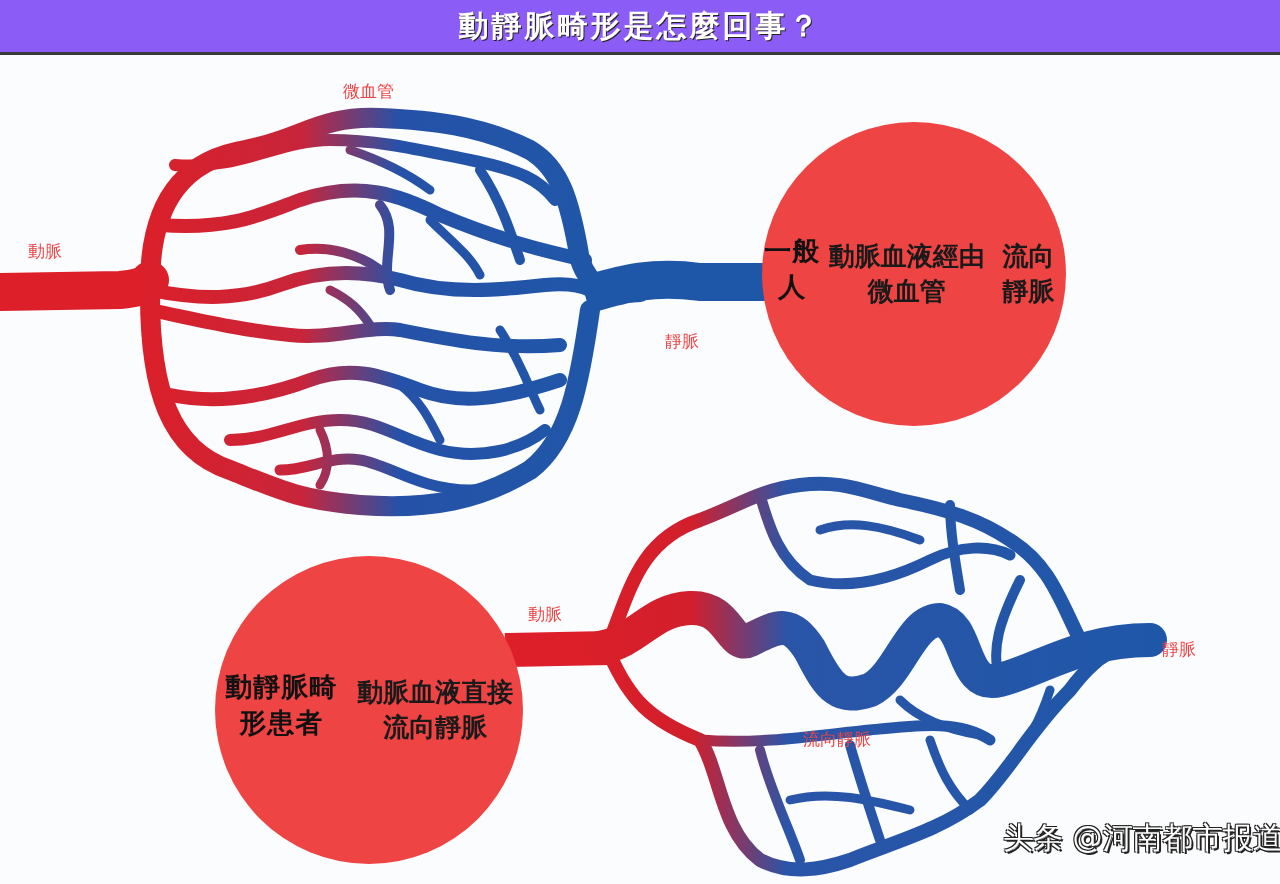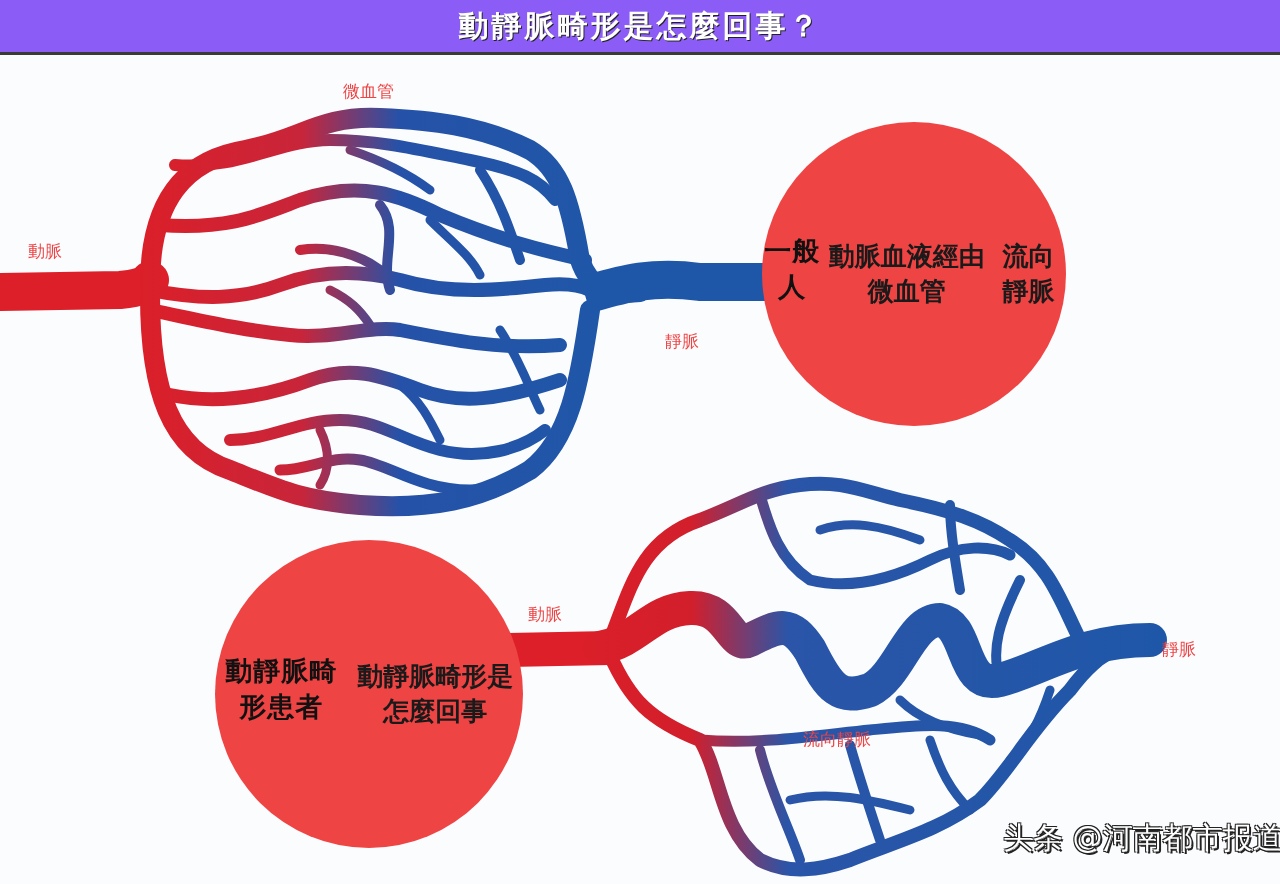--- a/index.html
+++ b/index.html
@@ -102,18 +102,18 @@
 <div class="label" style="left:528px; top:603px;">動脈</div>
 <div class="label" style="left:1162px; top:638px;">靜脈</div>
 <div class="label" style="left:803px; top:728px;">流向靜脈</div>
 
 <div class="circle" style="left:762px; top:122px; width:304px; height:304px;">
   <div class="head">一般人</div>
   <div class="line">動脈血液經由微血管</div>
   <div class="line">流向靜脈</div>
 </div>
 
-<div class="circle" style="left:215px; top:540px; width:308px; height:308px;">
+<div class="circle" style="left:215px; top:556px; width:308px; height:308px;">
   <div class="head">動靜脈畸形患者</div>
-  <div class="line">動靜脈畸形是怎麼回事</div>
+  <div class="line">動脈血液直接流向靜脈</div>
 </div>
 
 <div class="watermark">头条 @河南都市报道</div>
 
 </body></html>

